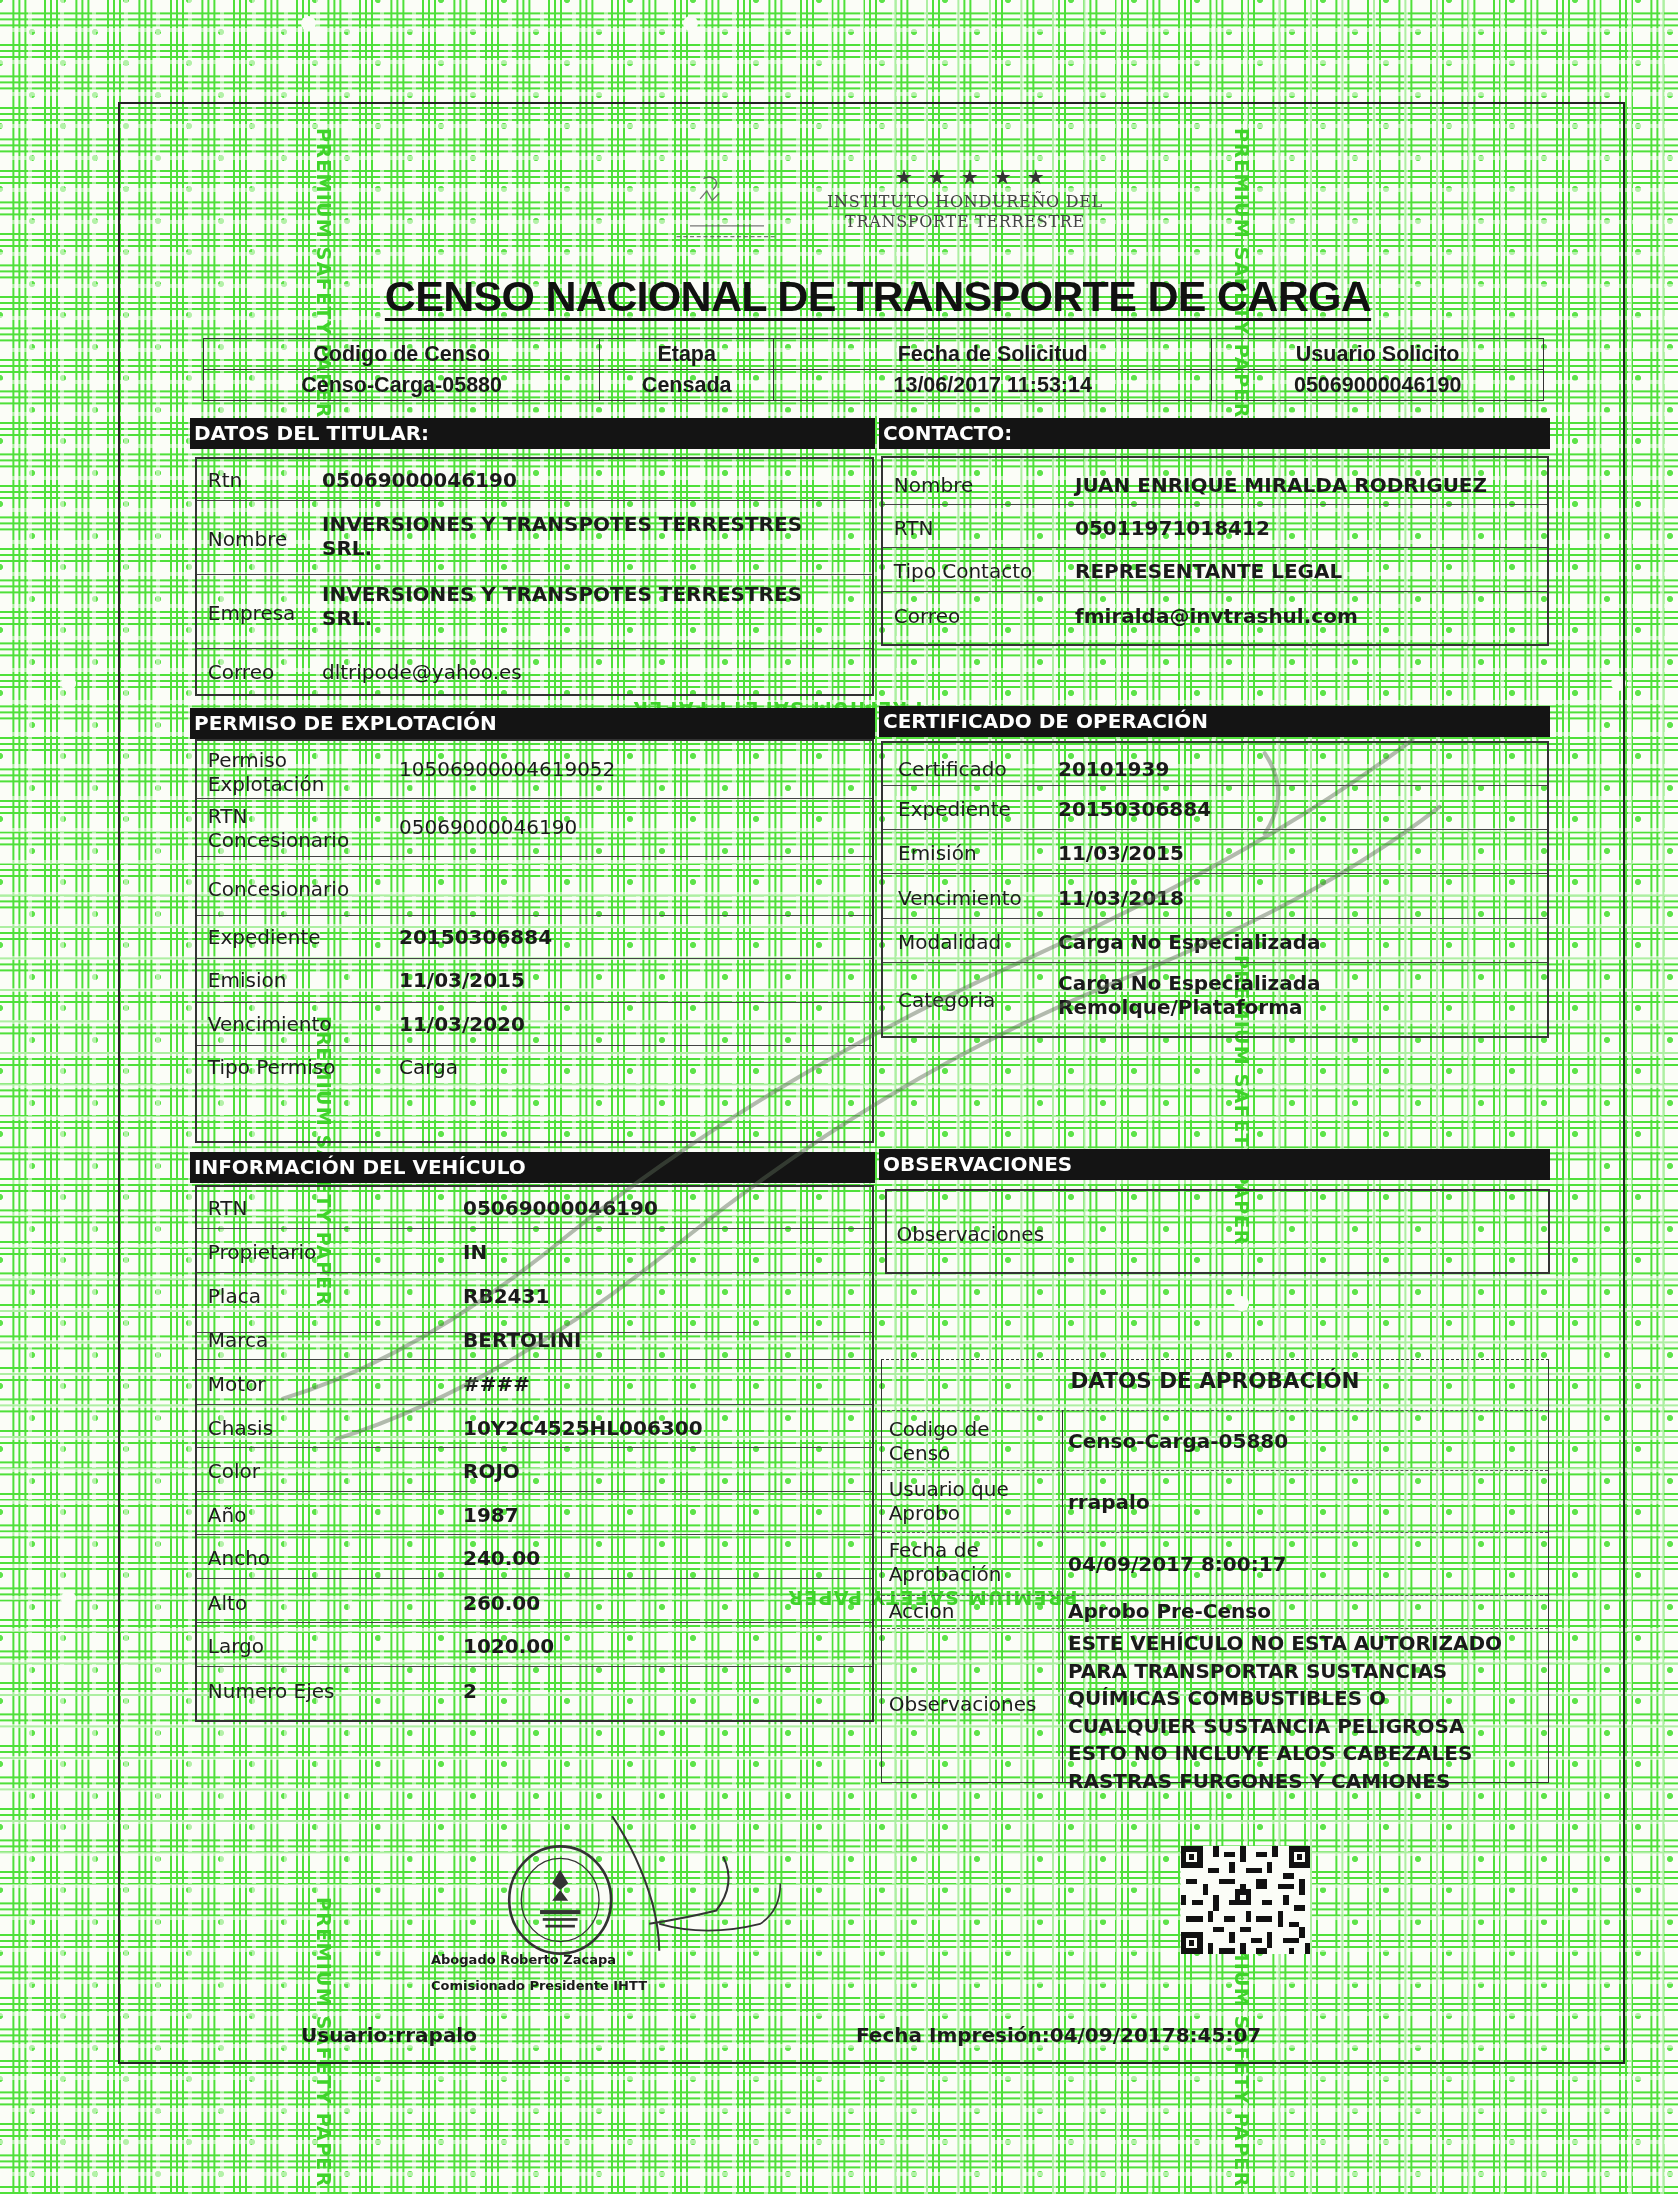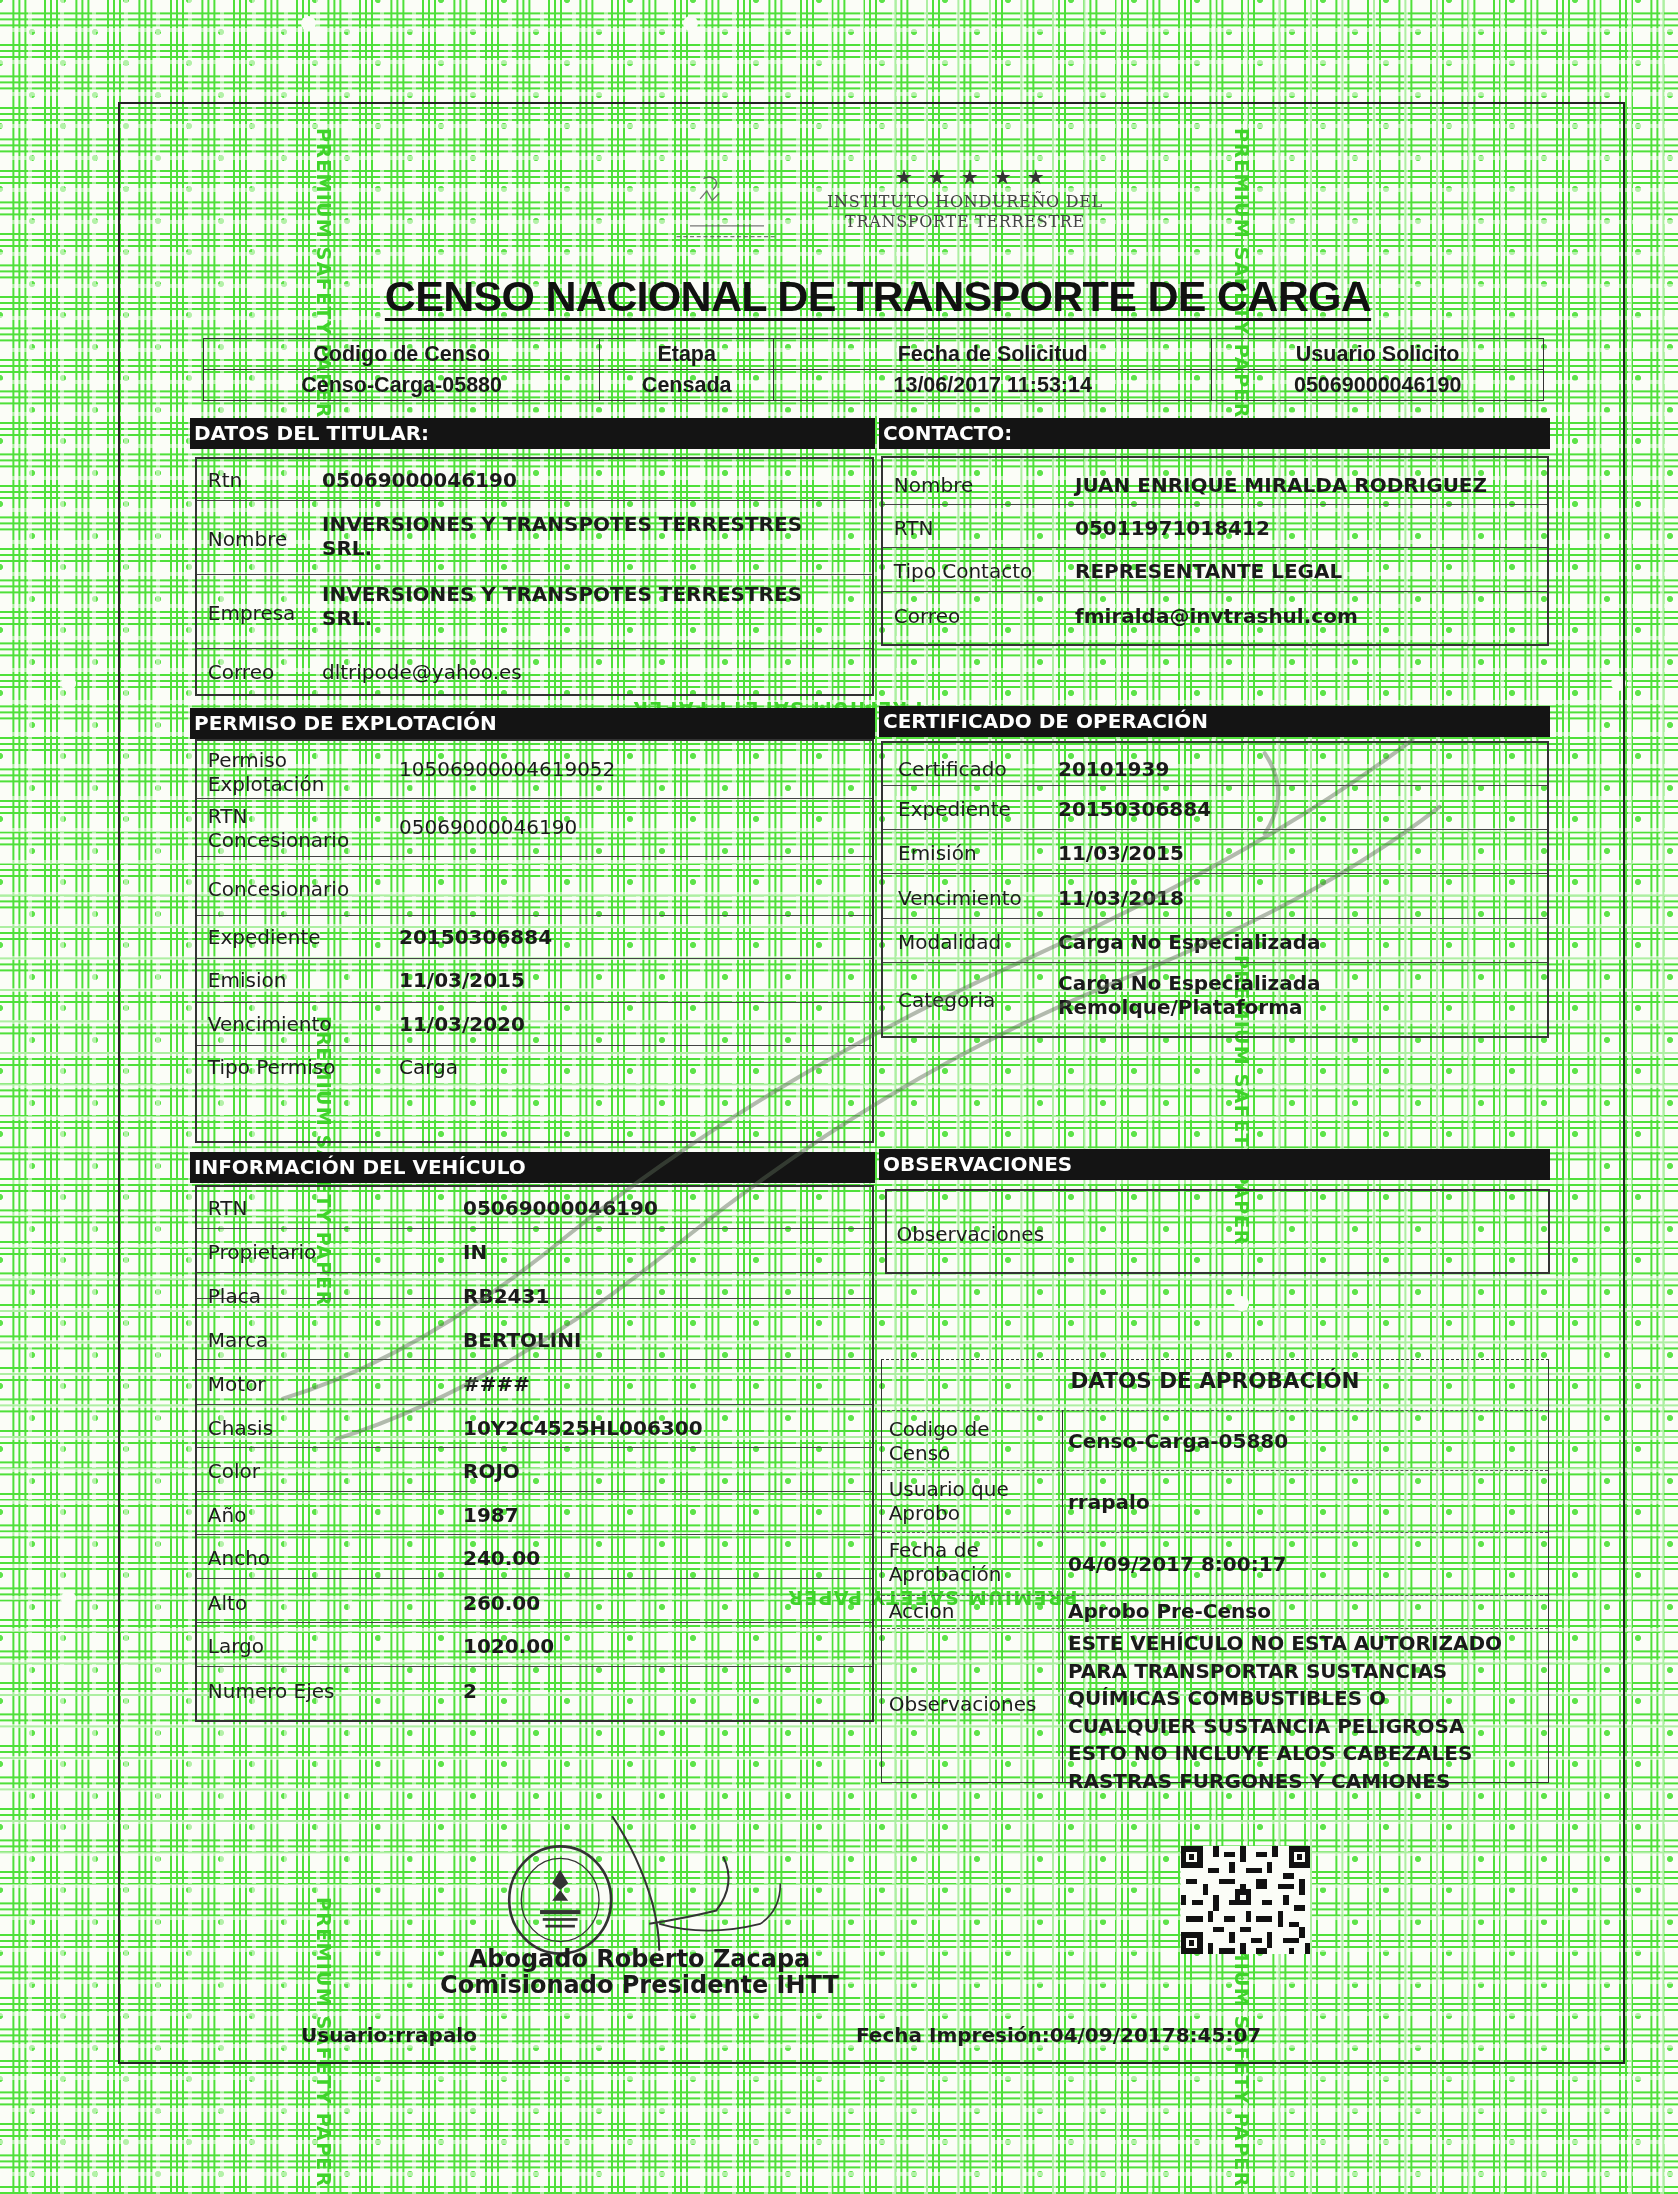--- a/index.html
+++ b/index.html
@@ -93,21 +93,21 @@
     position:absolute; left:881px; top:1359px; width:668px; height:424px;
     border:1.3px solid #333; box-sizing:border-box; border-top-style:dashed;
   }
   .approval .title {
     position:absolute; left:0; right:0; top:8px; text-align:center;
     font-size:21.5px; font-weight:bold;
   }
   .approval .vline { position:absolute; left:180px; top:50px; bottom:0; border-left:1.3px solid #333; }
   .approval .hline { position:absolute; left:0; right:0; border-top:1.3px dashed #555; }
 
-  .sig-name { position:absolute; left:431px; top:1947px; width:417px; text-align:center; font-size:24px; font-weight:bold; line-height:25.6px; }
+  .sig-name { position:absolute; left:431px; top:1947px; width:417px; font-size:13px; font-weight:bold; line-height:25.6px; }
   .footer { position:absolute; font-size:20px; font-weight:bold; }
   .qr { position:absolute; left:1181px; top:1846px; width:129px; height:108px; }
   .stamp { position:absolute; left:505px; top:1843px; width:111px; height:114px; }
   .signature { position:absolute; left:592px; top:1816px; width:222px; height:135px; }
   .handstamp { position:absolute; left:256px; top:726px; width:1244px; height:740px; pointer-events:none; }
 </style>
 </head>
 <body>
 
 <div class="paper"></div>
@@ -272,21 +272,21 @@
 <div class="bar" style="left:190px;top:1152px;width:685px">INFORMACIÓN DEL VEHÍCULO</div>
 <div class="box" style="left:195px;top:1185px;width:679px;height:537px">
   <div class="row" style="top:0;height:42px">
       <span class="lbl" style="left:10.8px;top:9.4px">RTN</span>
       <span class="val" style="left:266px;top:9.4px">05069000046190</span>
     </div>
   <div class="row" style="top:42px;height:44px">
       <span class="lbl" style="left:10.8px;top:10.8px">Propietario</span>
       <span class="val" style="left:266px;top:10.8px">IN</span>
     </div>
-  <div class="row" style="top:86px;height:26px">
+  <div class="row" style="top:86px;height:60px">
       <span class="lbl" style="left:10.8px;top:10.8px">Placa</span>
       <span class="val" style="left:266px;top:10.8px">RB2431</span>
     </div>
   <div class="row" style="top:130px;height:43px">
       <span class="lbl" style="left:10.8px;top:10.8px">Marca</span>
       <span class="val" style="left:266px;top:10.8px">BERTOLINI</span>
     </div>
   <div class="row" style="top:174px;height:44px">
       <span class="lbl" style="left:10.8px;top:10.8px">Motor</span>
       <span class="val" style="left:266px;top:10.8px">####</span>

